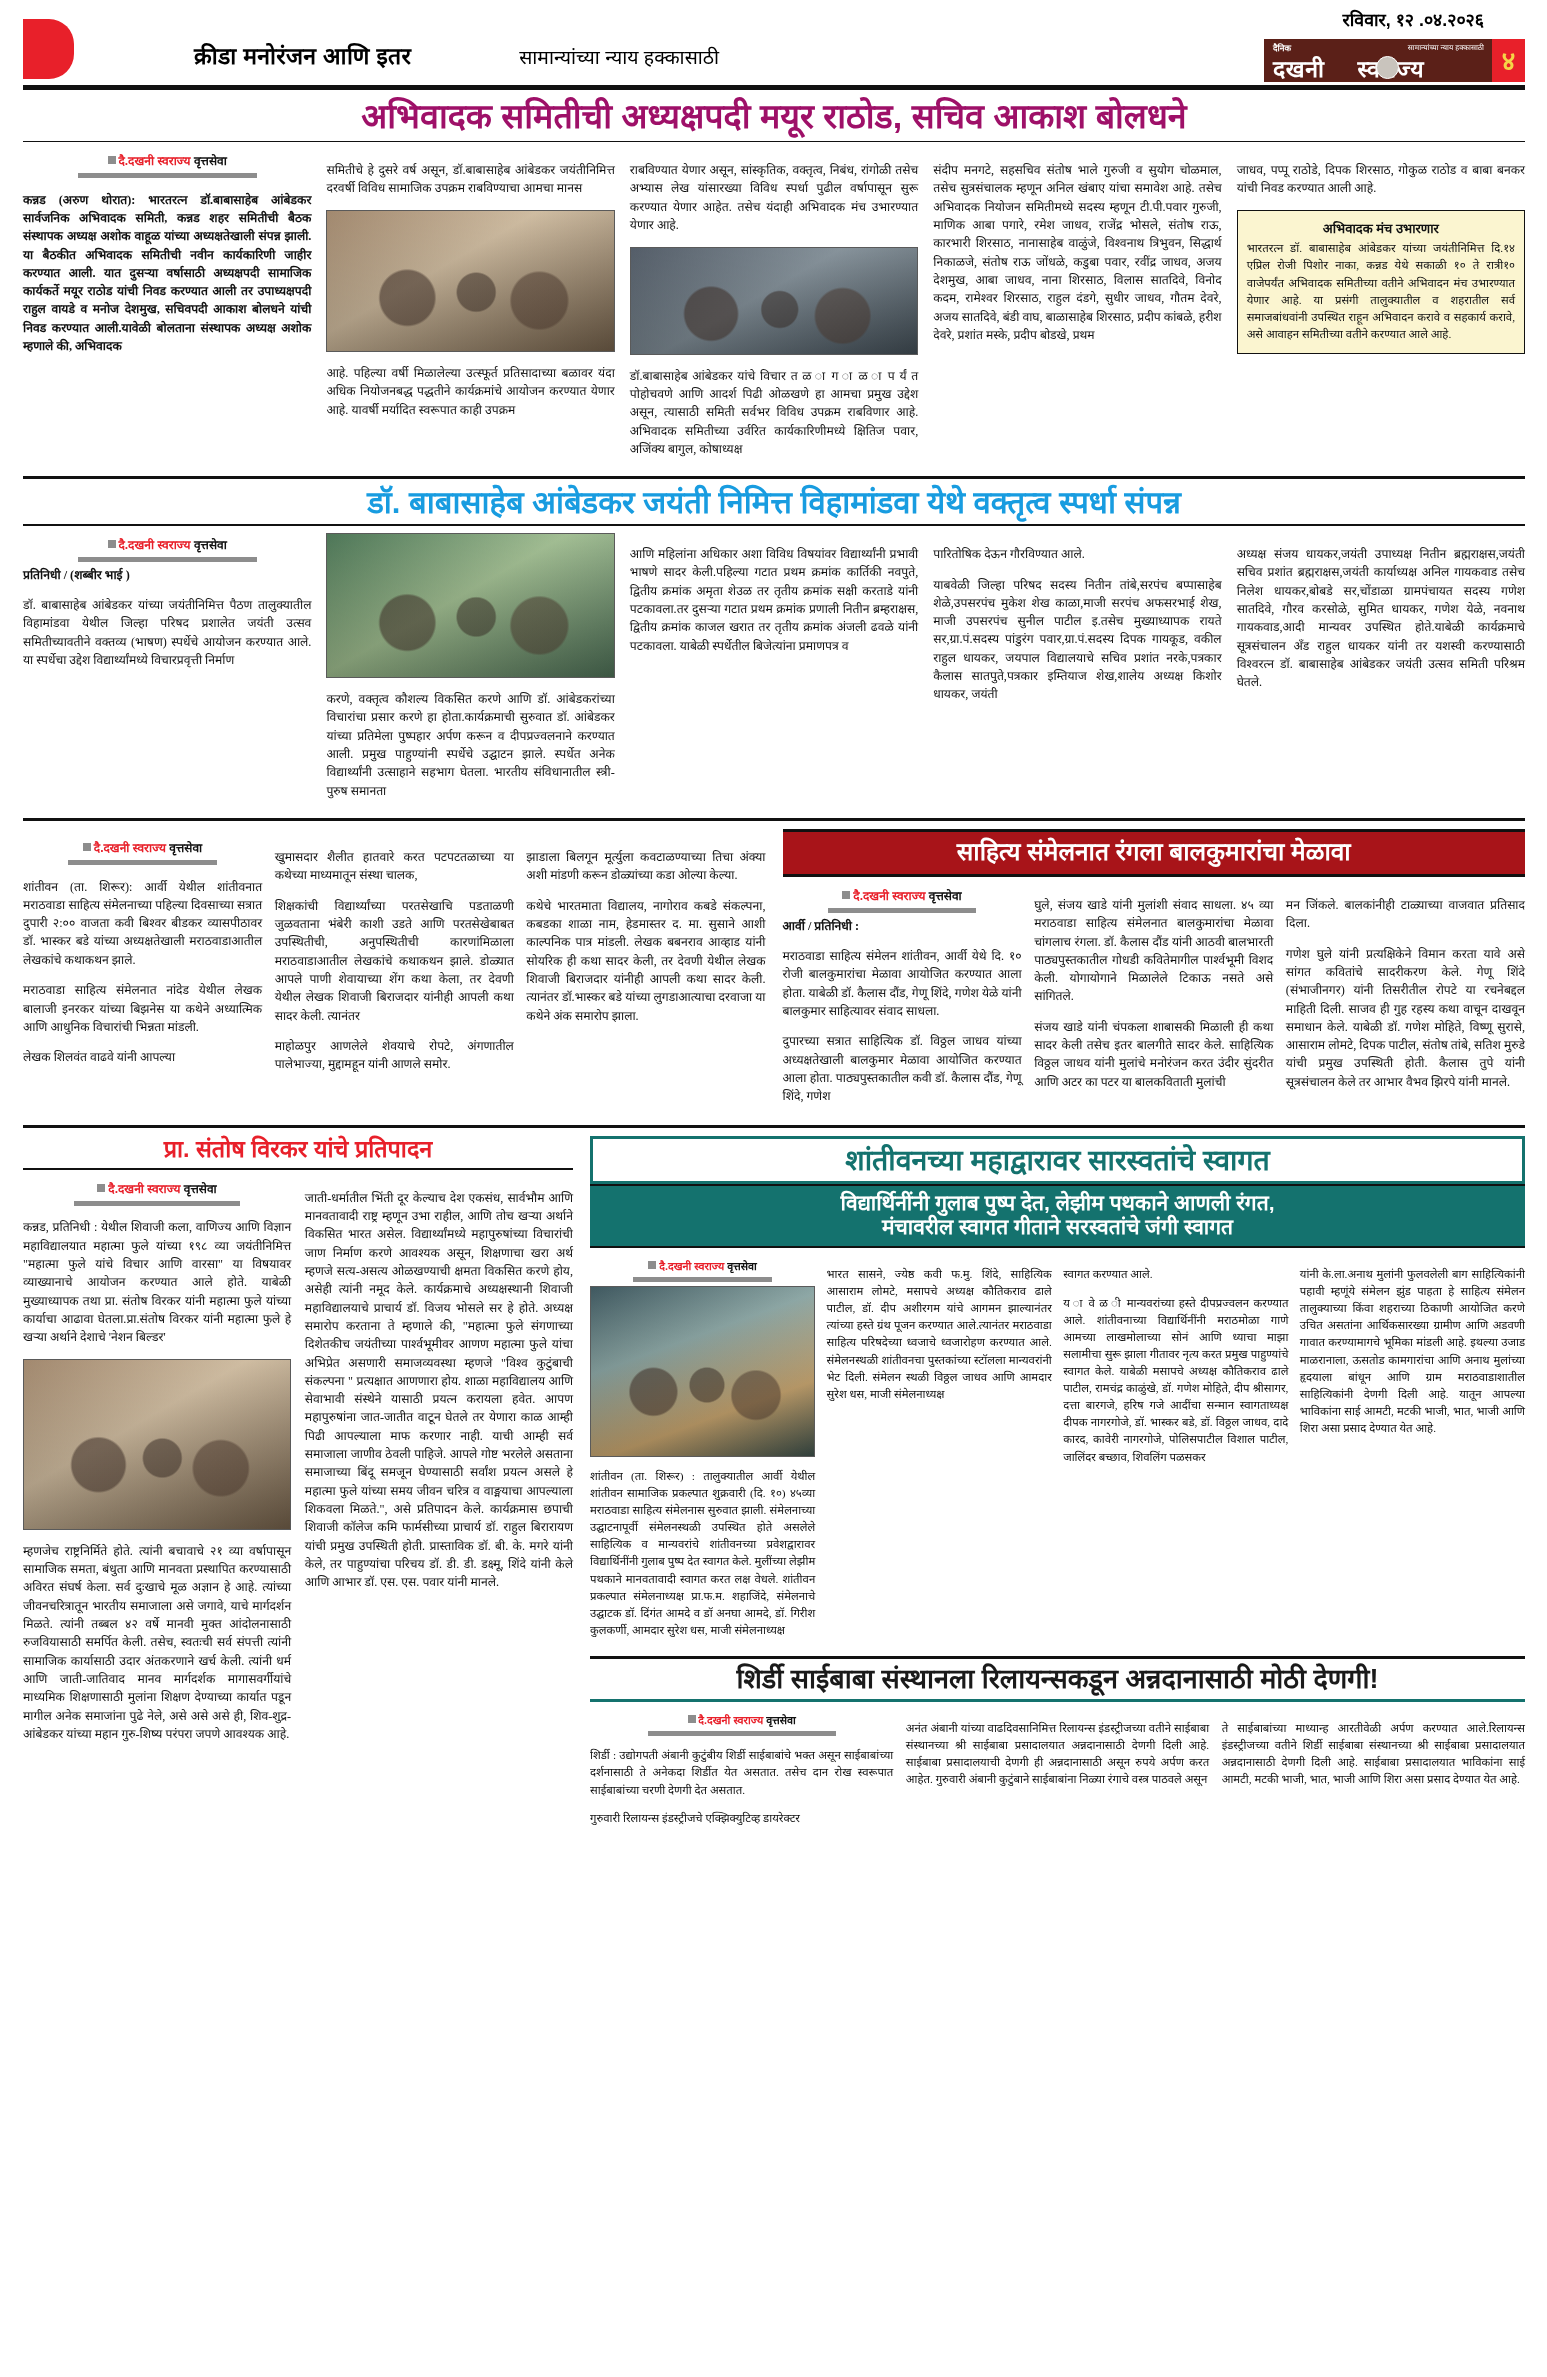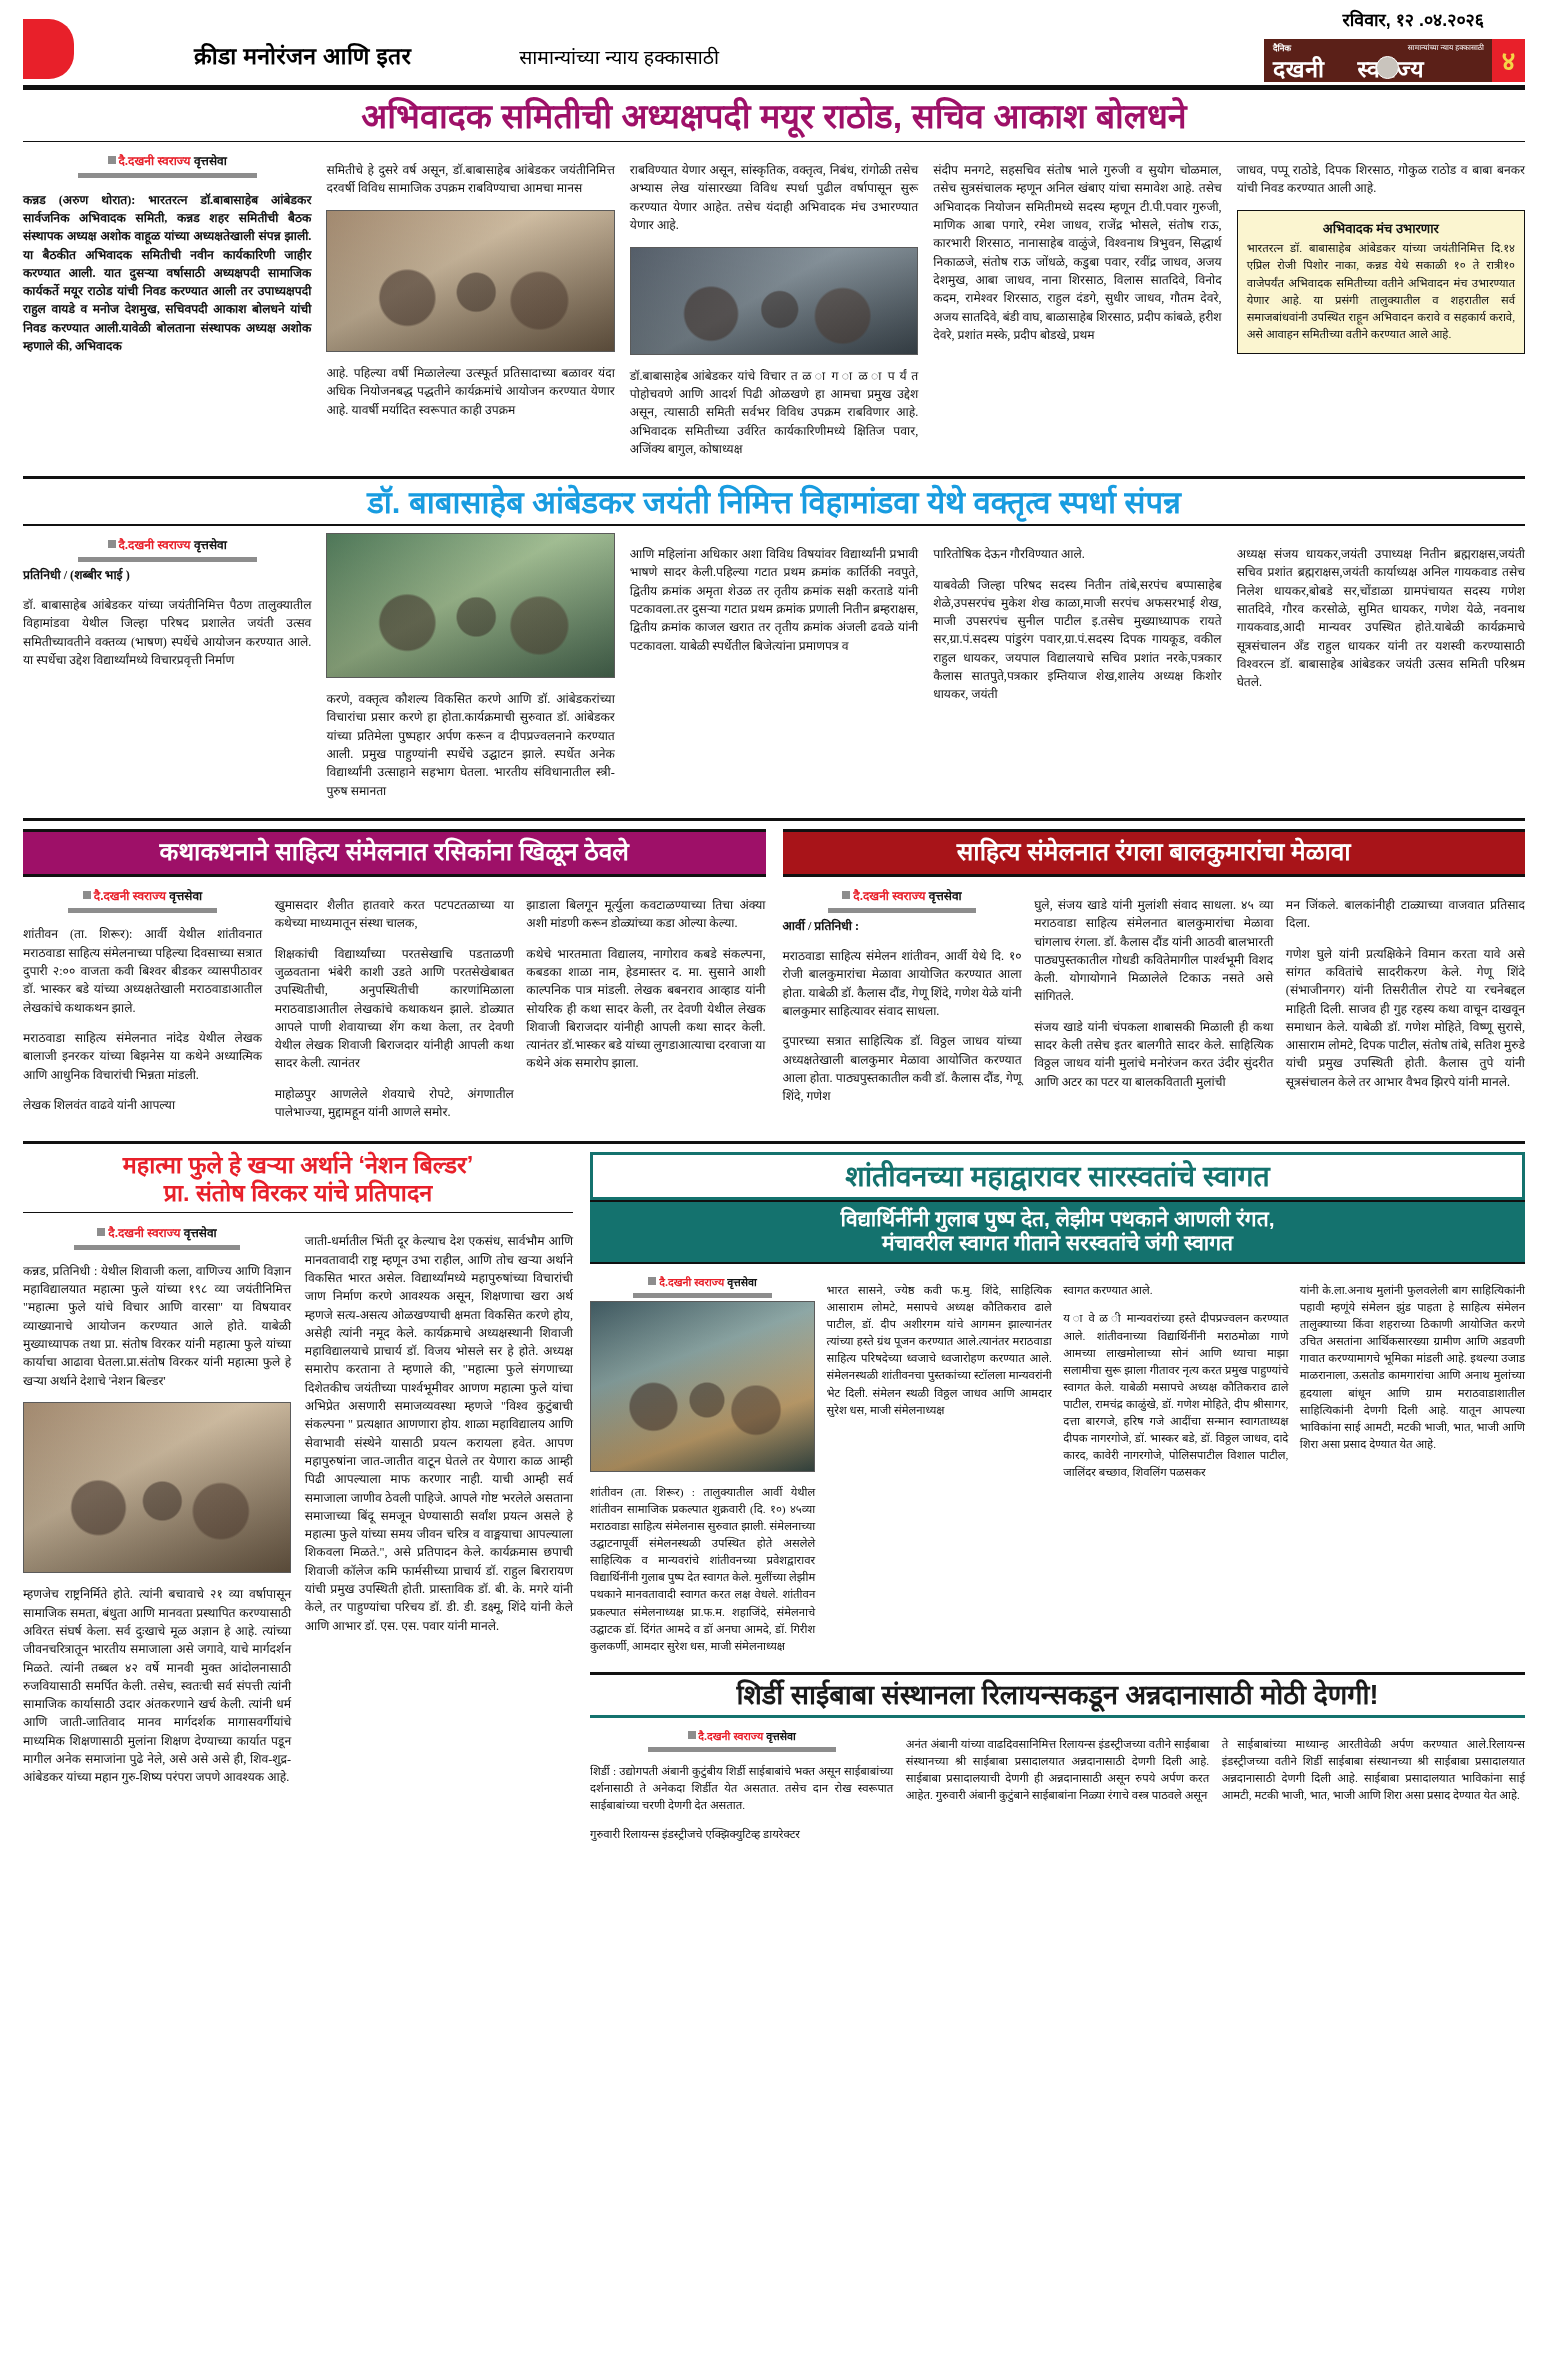--- a/index.html
+++ b/index.html
@@ -298,23 +298,20 @@
         <p class="col-text">अध्यक्ष संजय धायकर,जयंती उपाध्यक्ष नितीन ब्रह्मराक्षस,जयंती सचिव प्रशांत ब्रह्मराक्षस,जयंती कार्याध्यक्ष अनिल गायकवाड तसेच निलेश धायकर,बोबडे सर,चोंडाळा ग्रामपंचायत सदस्य गणेश सातदिवे, गौरव करसोळे, सुमित धायकर, गणेश येळे, नवनाथ गायकवाड,आदी मान्यवर उपस्थित होते.याबेळी कार्यक्रमाचे सूत्रसंचालन अँड राहुल धायकर यांनी तर यशस्वी करण्यासाठी विश्वरत्न डॉ. बाबासाहेब आंबेडकर जयंती उत्सव समिती परिश्रम घेतले.</p>
       </div>
     </div>
   </div>
 
   <div class="hrule-med" style="margin-top:5.7px;"></div>
 
   <div style="display:flex;gap:17px;margin-top:8px;">
 
     <div style="flex:1 1 0;">
-      <div class="banner banner-magenta">
-        <div class="banner-text">कथाकथनाने साहित्य संमेलनात रसिकांना खिळून ठेवले</div>
-      </div>
       <div class="cols" style="margin-top:6.8px;gap:12.5px;">
         <div>
           <div class="byline">
             <div class="byline-line">
               <span class="byline-sq"></span><span class="byline-red">दै.दखनी स्वराज्य</span>
               <span class="byline-blk">वृत्तसेवा</span>
             </div>
             <div class="byline-rule"></div>
           </div>
           <p class="col-text">शांतीवन (ता. शिरूर): आर्वी येथील शांतीवनात मराठवाडा साहित्य संमेलनाच्या पहिल्या दिवसाच्या सत्रात दुपारी २:०० वाजता कवी बिश्वर बीडकर व्यासपीठावर डॉ. भास्कर बडे यांच्या अध्यक्षतेखाली मराठवाडाआतील लेखकांचे कथाकथन झाले.</p>
@@ -361,21 +358,20 @@
       </div>
     </div>
   </div>
 
   <div class="hrule-med" style="margin-top:6.8px;"></div>
 
   <div style="display:flex;gap:17px;margin-top:8px;">
 
     <div style="flex:0 0 550px;">
       <div class="hl-plain hl-red" style="font-size:23.4px;line-height:1.18;margin-bottom:4.6px;">
-        <div>महात्मा फुले हे खऱ्या अर्थाने ‘नेशन बिल्डर’</div>
         <div>प्रा. संतोष विरकर यांचे प्रतिपादन</div>
       </div>
       <div class="hrule-thin"></div>
       <div class="cols" style="margin-top:6.8px;gap:13.7px;">
         <div>
           <div class="byline">
             <div class="byline-line">
               <span class="byline-sq"></span><span class="byline-red">दै.दखनी स्वराज्य</span>
               <span class="byline-blk">वृत्तसेवा</span>
             </div>

